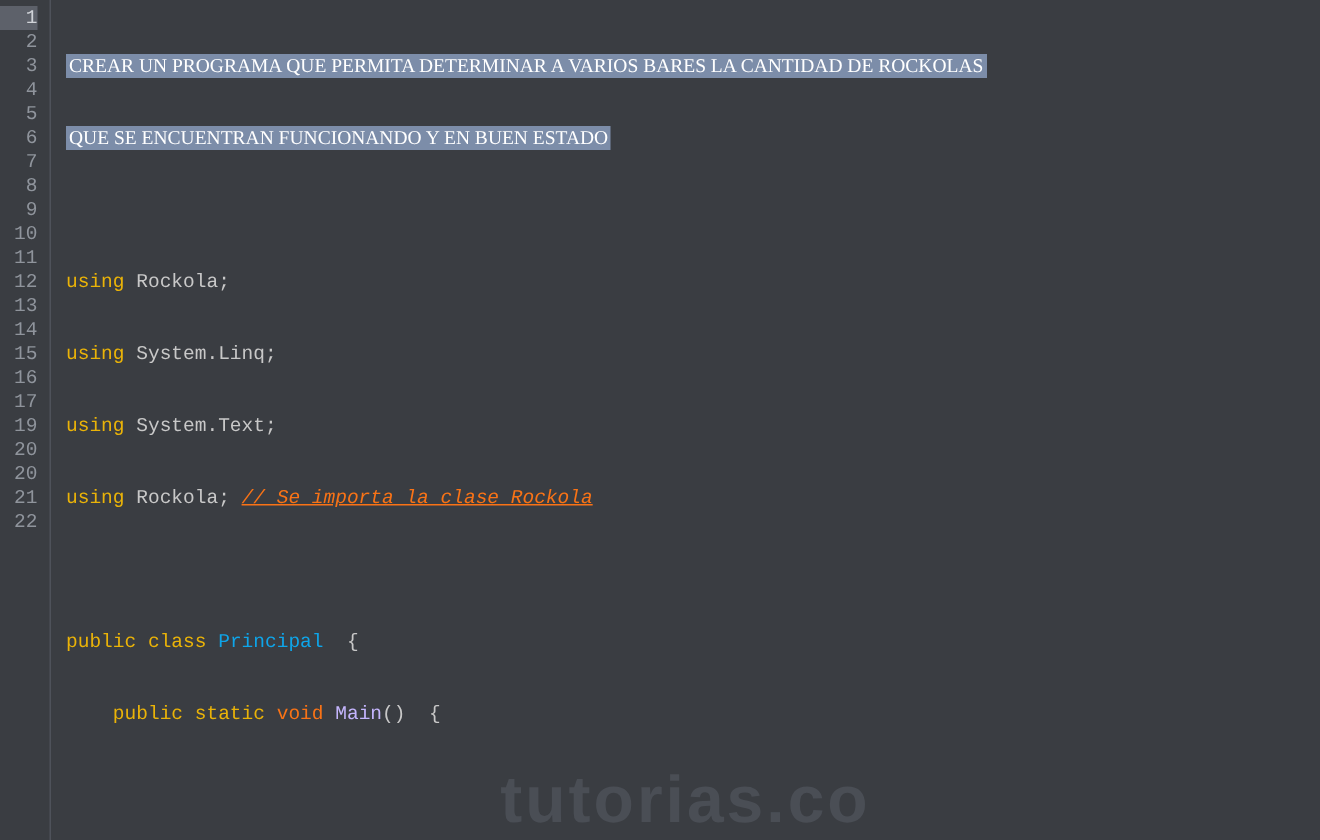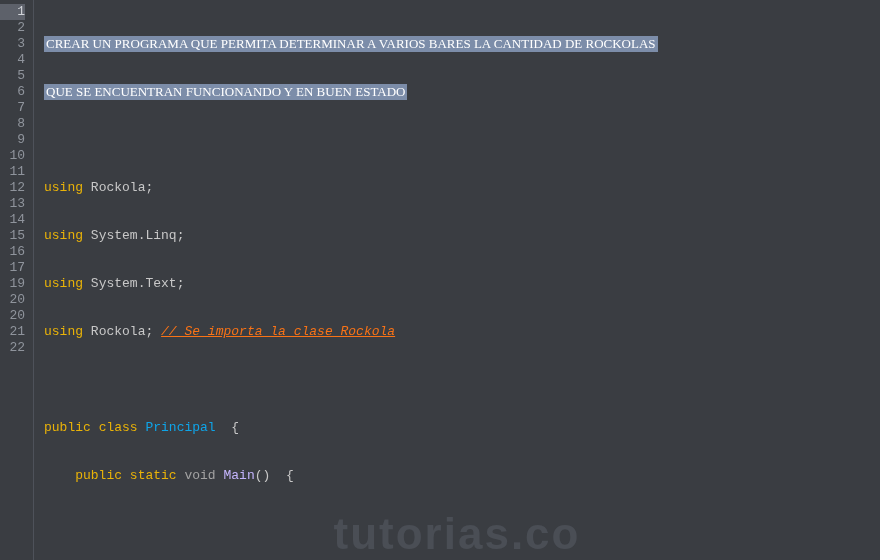--- a/index.html
+++ b/index.html
@@ -30,21 +30,21 @@
     .code {
       flex: 1;
       padding: 4px 10px 10px 10px;
       line-height: 16px;
       color: #c8c8c8;
       white-space: pre;
       position: relative;
     }
     .code div { min-height: 16px; }
     .kw { color: #eab308; }
-    .void { color: #a3a3a3; }
+    .void { color: #f97316; }
     .cls { color: #0ea5e9; }
     .fn { color: #c4b5fd; }
     .com { color: #f97316; font-style: italic; text-decoration: underline; }
     .hl {
       background: #7c8da9;
       color: #fff;
       padding: 0 2px;
     }
     .hl-wrap { text-align: left; font-family: Liberation Serif, serif; }
     .hl-wrap .hl { display: inline-block; }

